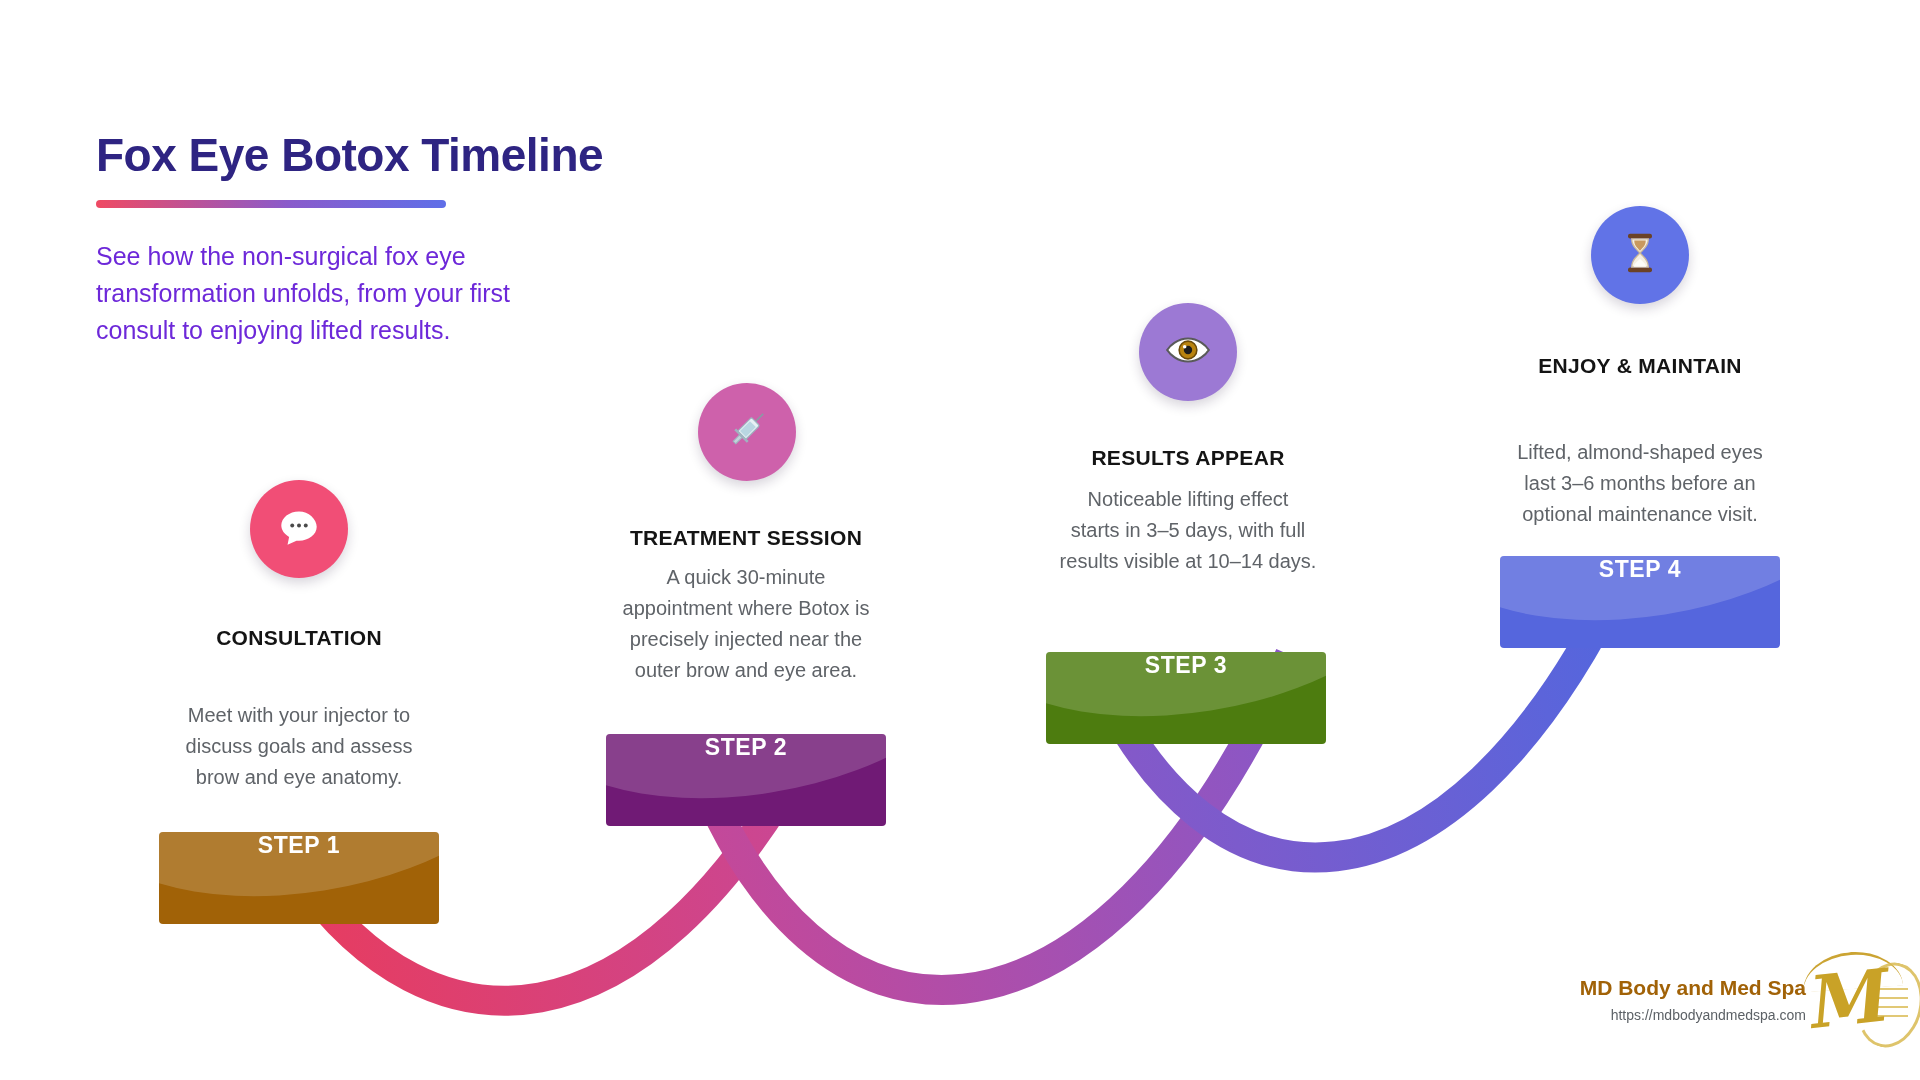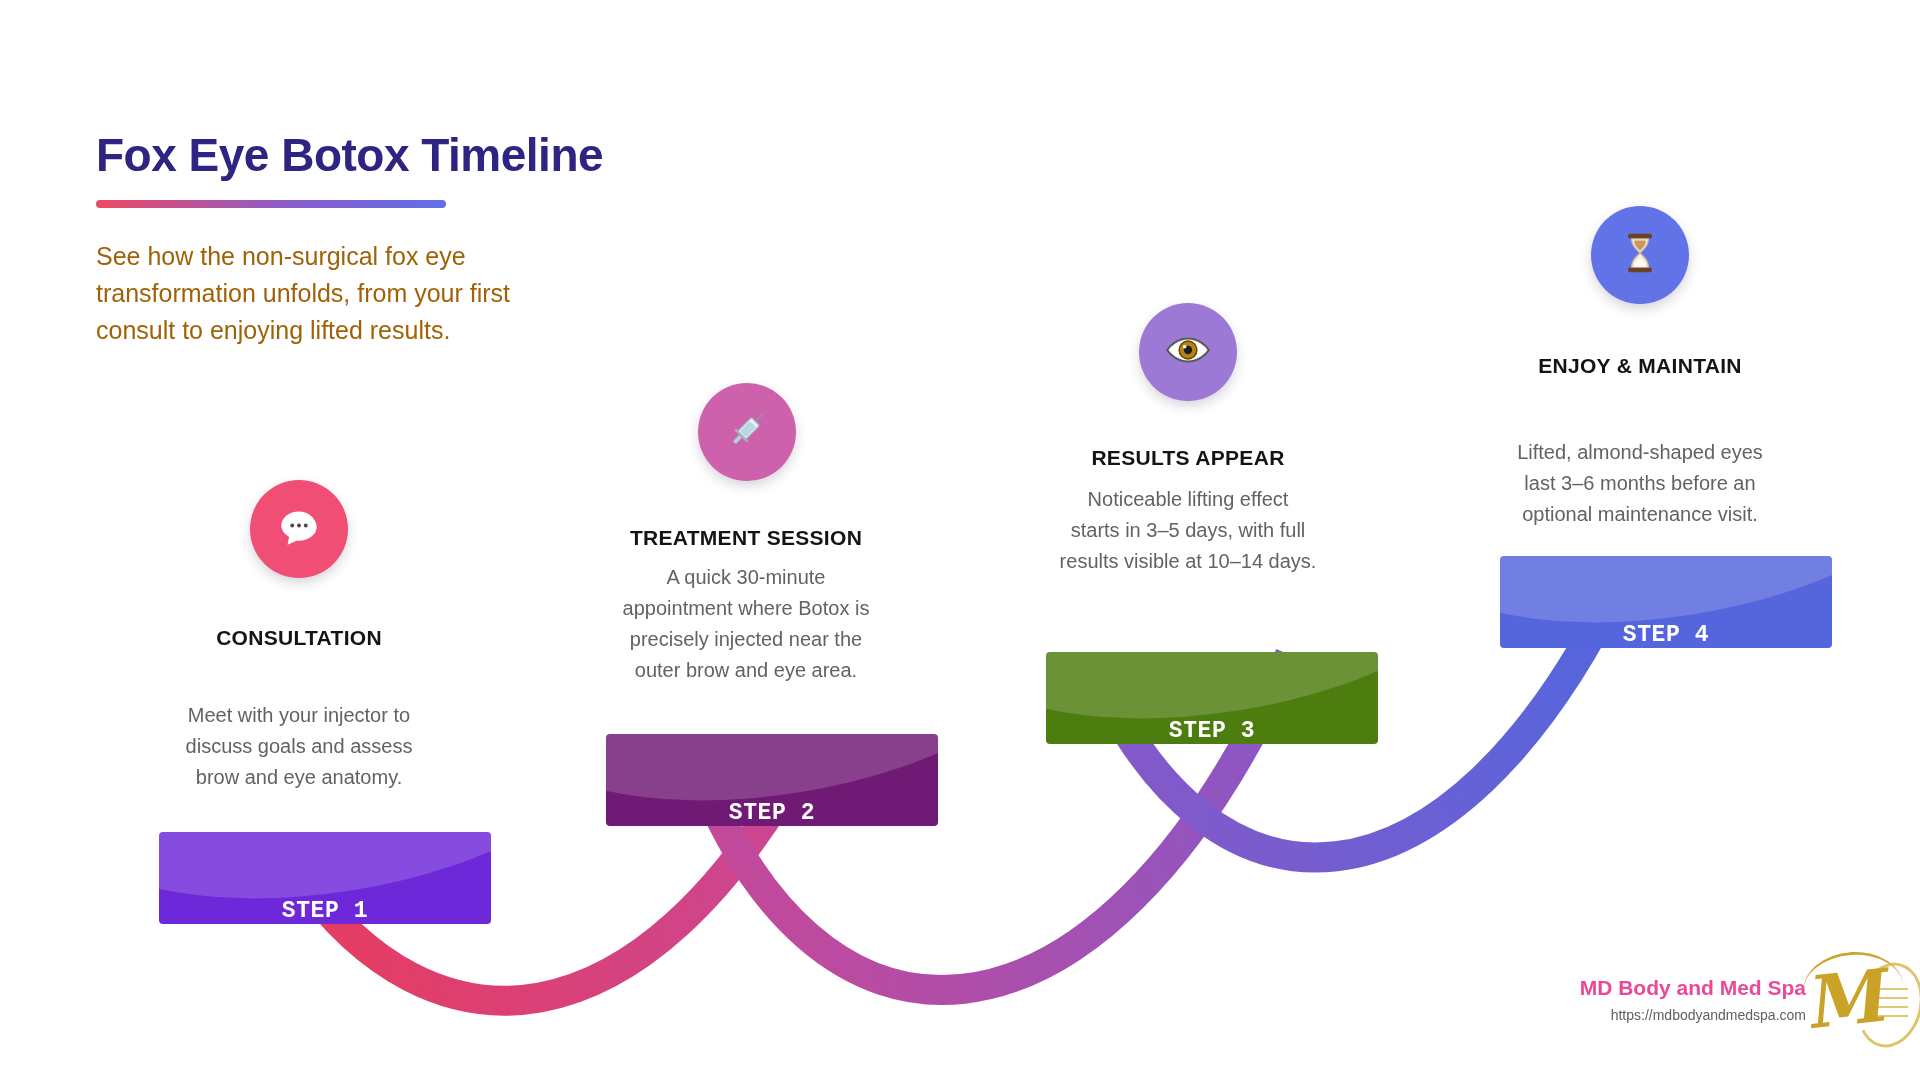--- a/index.html
+++ b/index.html
@@ -15,32 +15,31 @@
     left:96px;top:128px;width:700px;
     font-size:46px;font-weight:700;letter-spacing:-0.5px;
     color:#2E2482;
   }
   .underline{
     left:96px;top:200px;width:350px;height:8px;border-radius:4px;
     background:linear-gradient(90deg,#EF4A63 0%,#8A5BCB 55%,#5F6FE8 100%);
   }
   .subtitle{
     left:96px;top:238px;width:520px;
-    font-size:25px;line-height:37px;color:#a16207;
+    font-size:25px;line-height:37px;color:#6d28d9;
   }
 
   
   .connector{left:0;top:0;width:1920px;height:1080px;z-index:1;}
 
   
   .step-box{
-    width:332px;height:92px;z-index:2;border-radius:4px;
-    display:flex;align-items:flex-end;justify-content:center;
+    width:280px;height:92px;z-index:2;border-radius:4px;
+    display:flex;align-items:flex-start;justify-content:center;
     overflow:hidden;
-    font-family:Liberation Mono, monospace;
   }
   .step-box::before{ 
     content:"";position:absolute;left:-30%;top:-185%;width:165%;height:250%;
     border-radius:50%;background:rgba(255,255,255,0.17);
     transform:rotate(-9deg);
   }
   .step-box .step-label{
     position:relative;color:#ffffff;font-size:23px;font-weight:700;
     letter-spacing:0.6px;
   }
@@ -58,21 +57,21 @@
     width:330px;text-align:center;z-index:3;
     font-size:21px;font-weight:700;letter-spacing:0.3px;color:#141414;
   }
   .step-desc{
     width:340px;text-align:center;z-index:3;
     font-size:20px;line-height:31px;color:#5F6368;
   }
 
   
   .footer-text{right:114px;top:976px;text-align:right;z-index:3;}
-  .footer-brand{font-size:21px;font-weight:700;color:#ec4899;margin-bottom:7px;}
+  .footer-brand{font-size:21px;font-weight:700;color:#a16207;margin-bottom:7px;}
   .footer-url{font-size:14px;color:#5C6166;}
   .logo{left:1802px;top:942px;width:118px;height:116px;z-index:3;}
   .logo-swash{
     position:absolute;left:0;top:10px;width:100px;height:34px;
     border-top:3px solid #CBA433;border-radius:50% 50% 0 0/100% 100% 0 0;
     transform:rotate(-4deg);
   }
   .logo-arc{
     position:absolute;left:56px;top:20px;width:58px;height:80px;
     border:3px solid #D9BA52;border-radius:50%;
@@ -126,21 +125,21 @@
       <circle cx="30.5" cy="22.5" r="1.9" fill="#4a4a4a"></circle>
     </svg>
   </span>
 </div>
 <div class="abs step-title" style="left:134px;top:626px;">CONSULTATION</div>
 <div class="abs step-desc" style="left:129px;top:700px;">
   <div>Meet with your injector to</div>
   <div>discuss goals and assess</div>
   <div>brow and eye anatomy.</div>
 </div>
-<div class="abs step-box" style="left: 159px; top: 832px; background-color: #6d28d9;">
+<div class="abs step-box" style="left: 159px; top: 832px; background-color: #a16207;">
   <span class="step-label">STEP 1</span>
 </div>
 
 <div class="abs step-circle" style="left: 698px; top: 383px; background-color: rgb(206, 97, 171);">
   <span>
     <svg viewBox="0 0 48 48">
       <g transform="rotate(45 24 24)">
         <line x1="24" y1="2" x2="24" y2="12.5" stroke="#8a9aa5" stroke-width="1.6"></line>
         <rect x="18.5" y="12.5" width="11" height="19" rx="1.5" fill="#e7f1f5" stroke="#9fb4c0" stroke-width="1.2"></rect>
         <rect x="20" y="16" width="8" height="13.5" fill="#b9d6e2"></rect>

